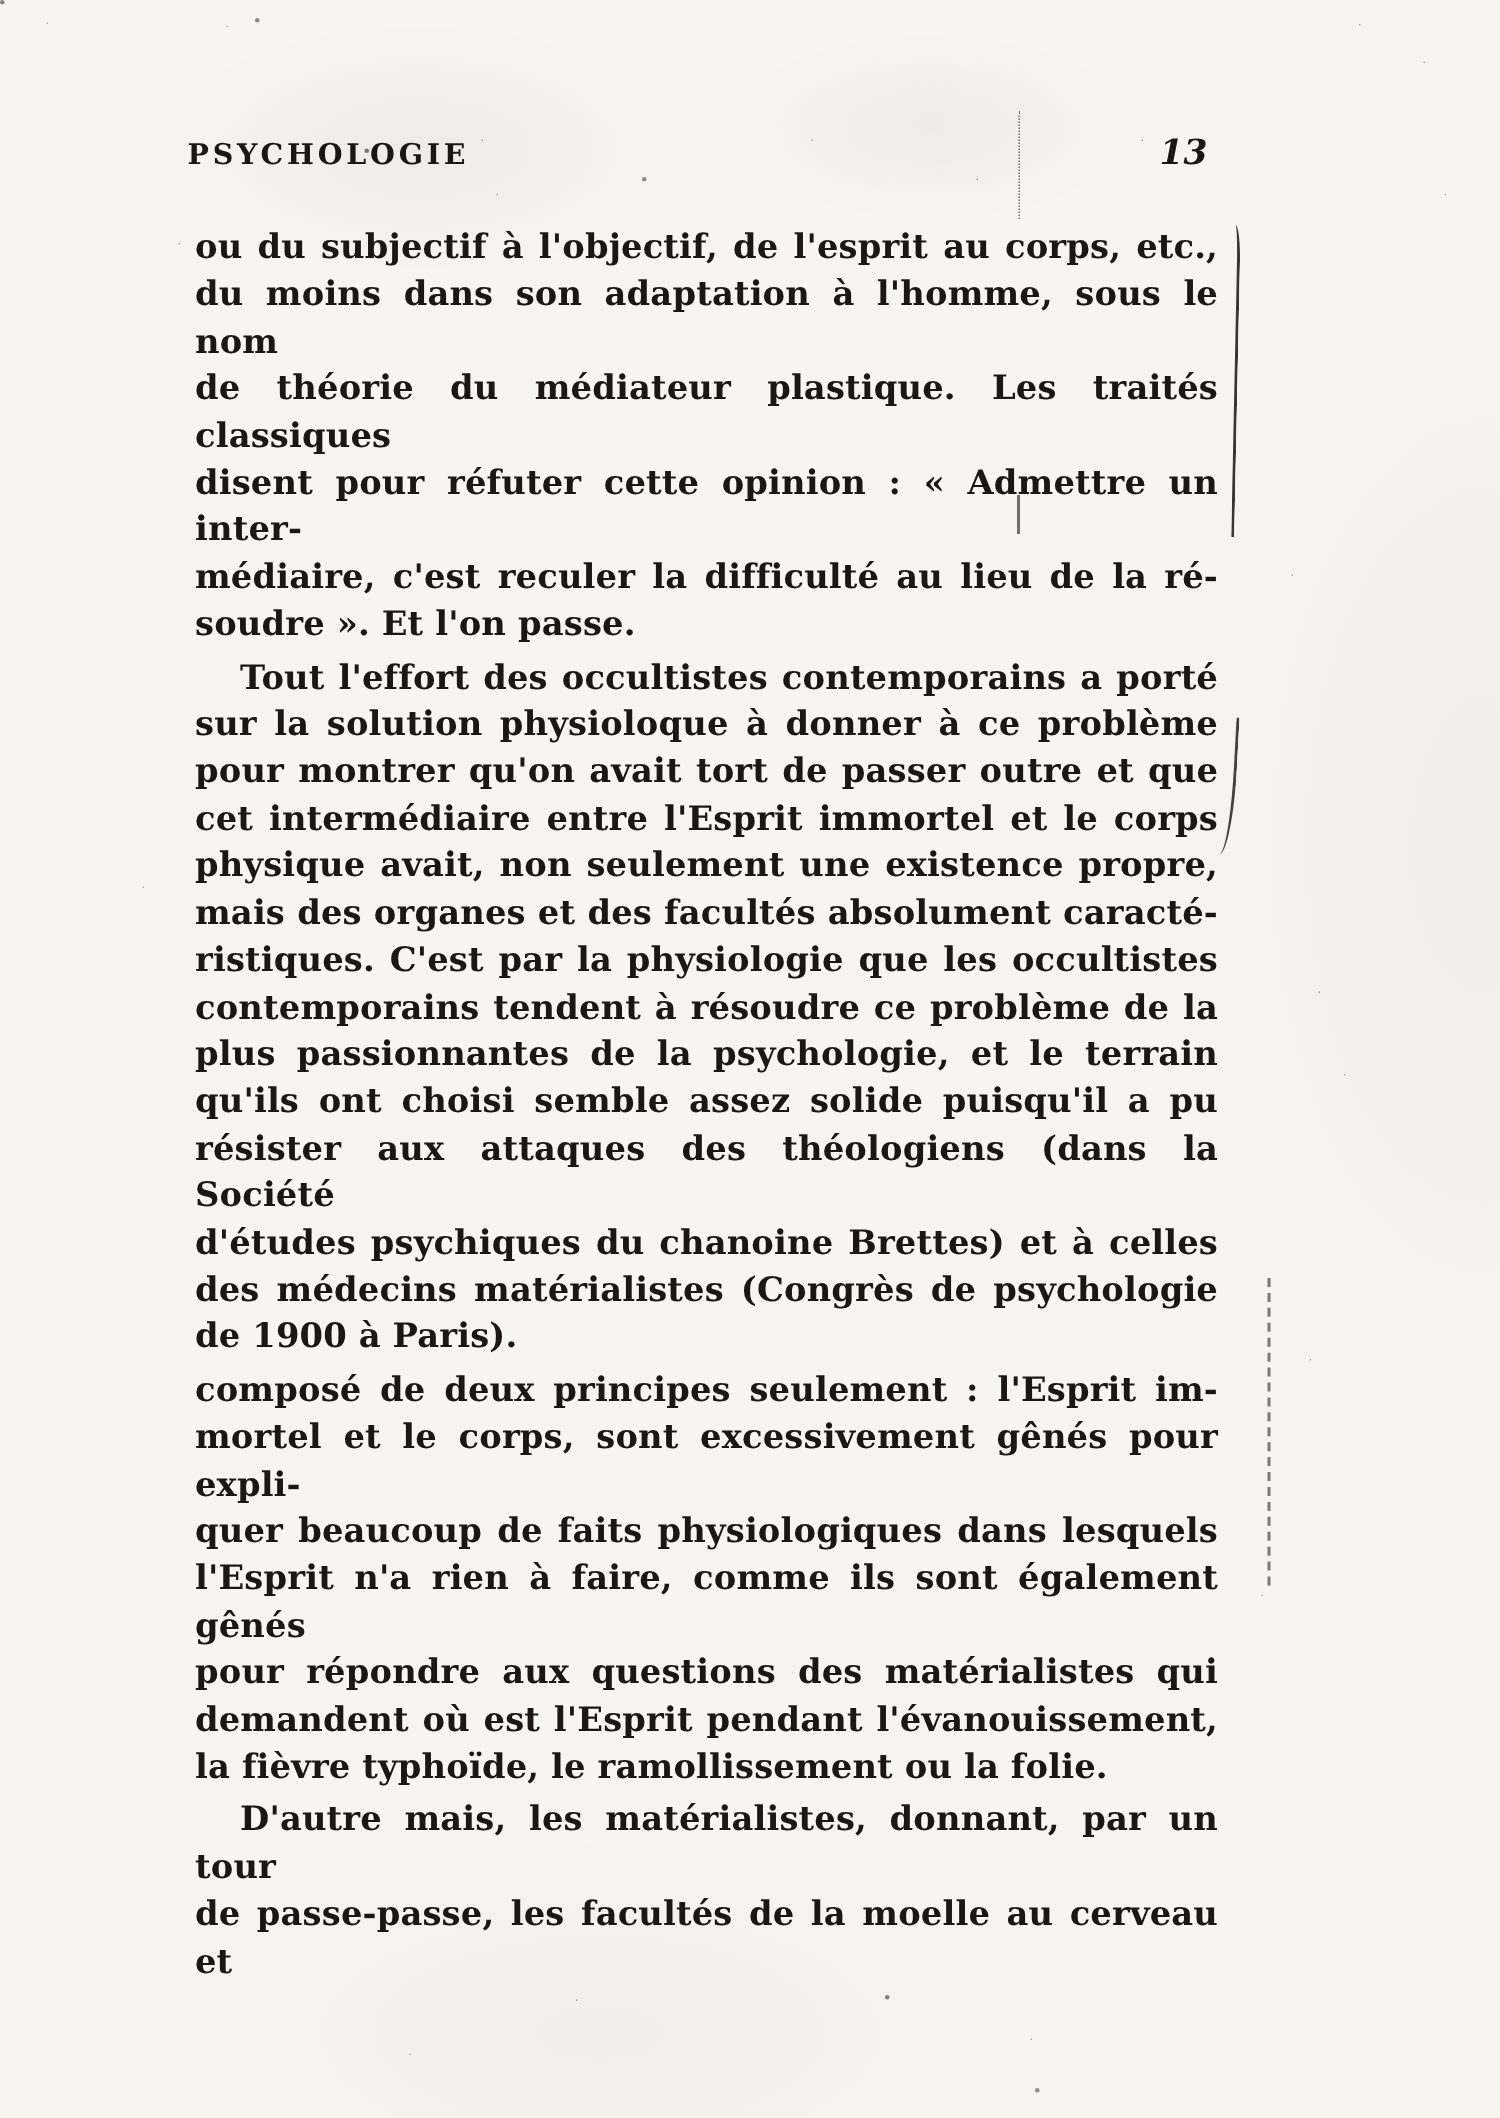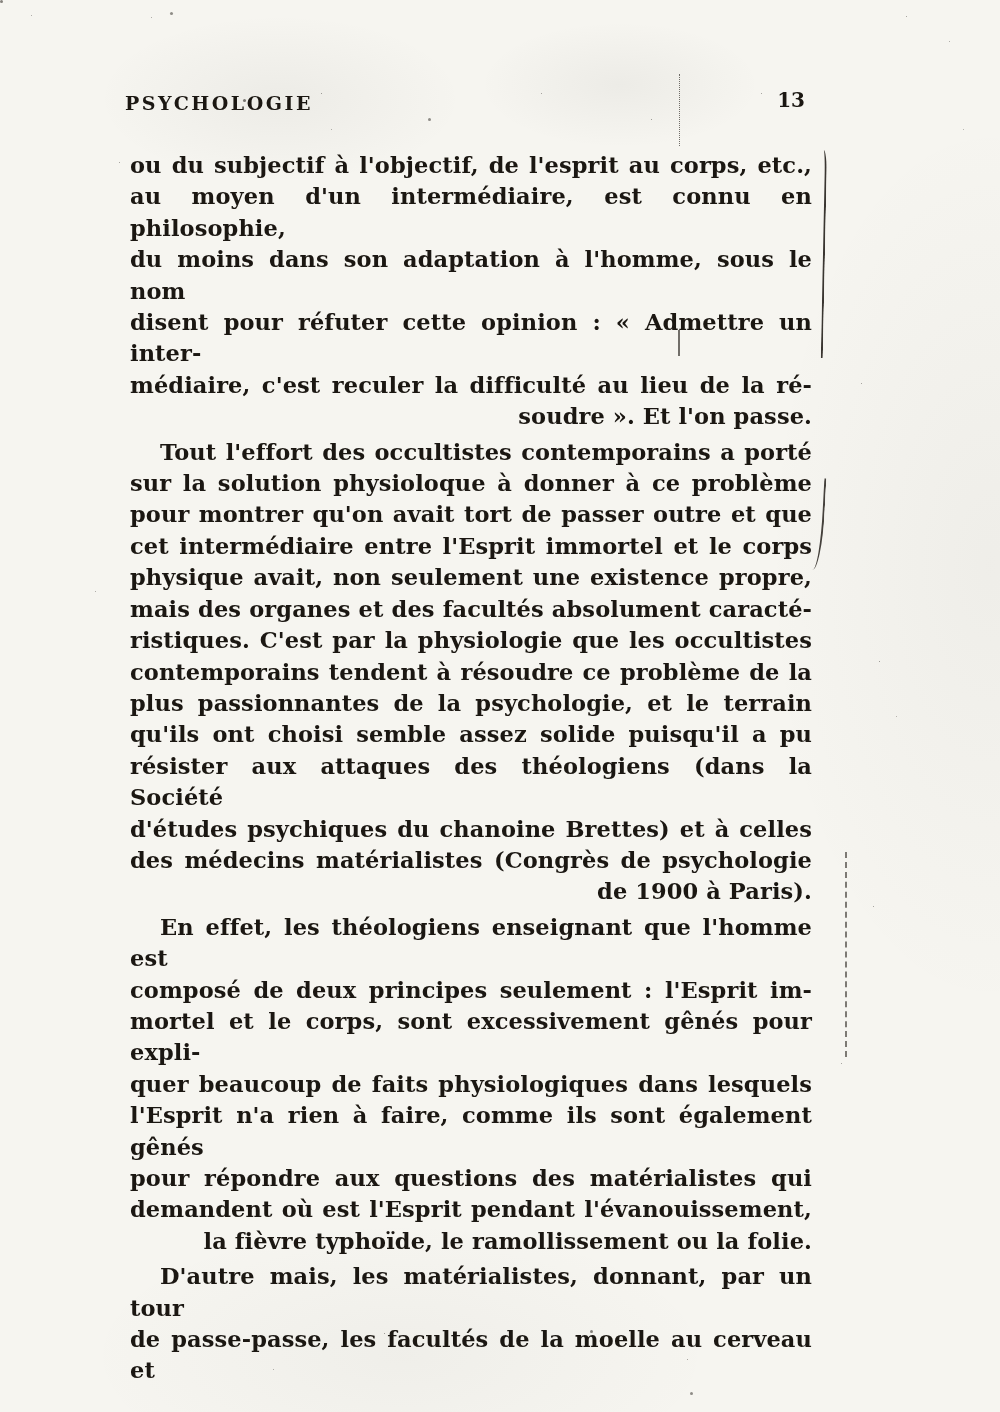--- a/index.html
+++ b/index.html
@@ -36,37 +36,37 @@
     text-align: left;
     font-size: 19px;
     font-weight: 700;
     letter-spacing: 2.5px;
     top: 4px;
   }
   #page-number {
     position: absolute;
     right: 10px;
     top: 0;
-    font-size: 20px;
+    font-size: 23px;
     font-weight: 700;
+    font-style: italic;
   }
   #page-text {
     position: absolute;
     left: 126px;
     top: 146px;
     width: 690px;
   }
   .para { margin: 4px; }
   .line {
     font-size: 22.5px;
     font-weight: 700;
     line-height: 31.4px;
     letter-spacing: 0.1px;
     white-space: nowrap;
-    text-align: right;
   }
   .line.just {
     white-space: normal;
     text-align: justify;
     text-align-last: justify;
     text-justify: inter-word;
   }
   .line.indent { text-indent: 30px; }
   
   .artifact { position: absolute; pointer-events: none; }
@@ -134,22 +134,22 @@
 <div id="scan-page" style="color: rgb(27, 23, 18); background-color: rgb(246, 245, 240);">
 
   <div id="page-header">
     <div id="running-title">PSYCHOLOGIE</div>
     <div id="page-number">13</div>
   </div>
 
   <div id="page-text">
       <div class="para">
         <div class="line just">ou du subjectif à l'objectif, de l'esprit au corps, etc.,</div>
-        <div class="line just">au moyen d'un intermédiaire, est connu en philosophie,</div>
         <div class="line just">du moins dans son adaptation à l'homme, sous le nom</div>
+        <div class="line just">de théorie du médiateur plastique. Les traités classiques</div>
         <div class="line just">disent pour réfuter cette opinion : « Admettre un inter-</div>
         <div class="line just">médiaire, c'est reculer la difficulté au lieu de la ré-</div>
         <div class="line">soudre ». Et l'on passe.</div>
       </div>
       <div class="para">
         <div class="line indent just">Tout l'effort des occultistes contemporains a porté</div>
         <div class="line just">sur la solution physioloque à donner à ce problème</div>
         <div class="line just">pour montrer qu'on avait tort de passer outre et que</div>
         <div class="line just">cet intermédiaire entre l'Esprit immortel et le corps</div>
         <div class="line just">physique avait, non seulement une existence propre,</div>
@@ -157,21 +157,20 @@
         <div class="line just">ristiques. C'est par la physiologie que les occultistes</div>
         <div class="line just">contemporains tendent à résoudre ce problème de la</div>
         <div class="line just">plus passionnantes de la psychologie, et le terrain</div>
         <div class="line just">qu'ils ont choisi semble assez solide puisqu'il a pu</div>
         <div class="line just">résister aux attaques des théologiens (dans la Société</div>
         <div class="line just">d'études psychiques du chanoine Brettes) et à celles</div>
         <div class="line just">des médecins matérialistes (Congrès de psychologie</div>
         <div class="line">de 1900 à Paris).</div>
       </div>
       <div class="para">
-        <div class="line indent just">En effet, les théologiens enseignant que l'homme est</div>
         <div class="line just">composé de deux principes seulement : l'Esprit im-</div>
         <div class="line just">mortel et le corps, sont excessivement gênés pour expli-</div>
         <div class="line just">quer beaucoup de faits physiologiques dans lesquels</div>
         <div class="line just">l'Esprit n'a rien à faire, comme ils sont également gênés</div>
         <div class="line just">pour répondre aux questions des matérialistes qui</div>
         <div class="line just">demandent où est l'Esprit pendant l'évanouissement,</div>
         <div class="line">la fièvre typhoïde, le ramollissement ou la folie.</div>
       </div>
       <div class="para">
         <div class="line indent just">D'autre mais, les matérialistes, donnant, par un tour</div>

